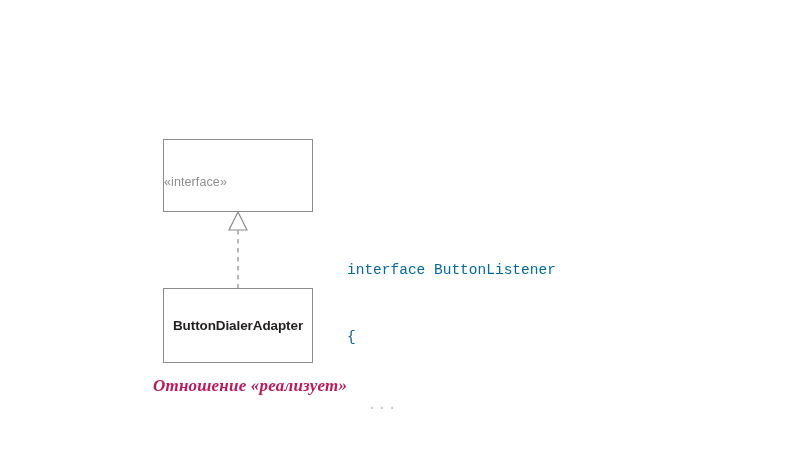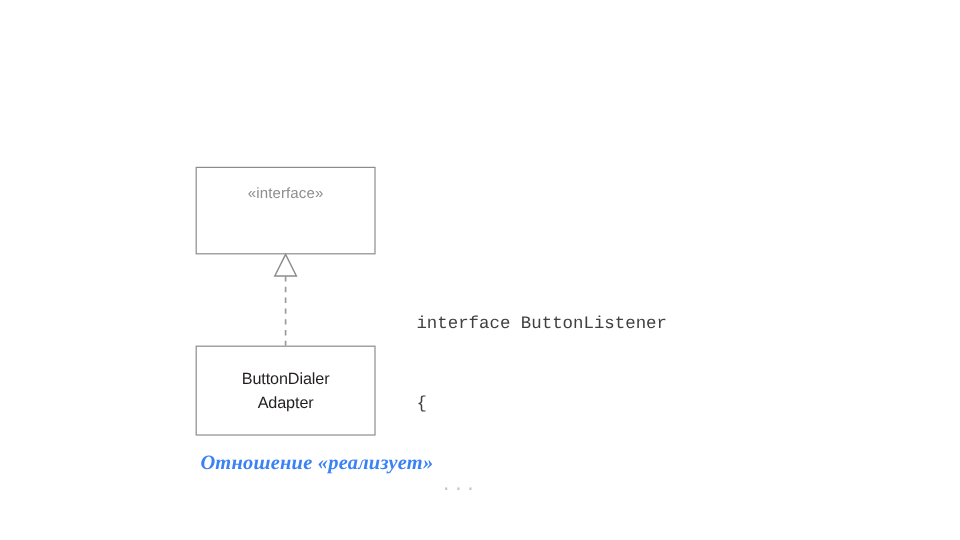--- a/index.html
+++ b/index.html
@@ -25,21 +25,20 @@
     background: #ffffff;
   }
 
   
   .uml-box {
     position: absolute;
     box-sizing: border-box;
     border: 1.2px solid #8c8c8c;
     background: #ffffff;
     display: flex;
-    flex-direction: column;
     align-items: center;
     justify-content: center;
   }
 
   #interface-box {
     left: 163px;
     top: 139px;
     width: 150px;
     height: 73px;
     justify-content: flex-start;
@@ -66,64 +65,64 @@
     font-size: 13.5px;
     color: #231f20;
     font-weight: 700;
     line-height: 19px;
     letter-spacing: -0.1px;
   }
 
   .class-name-line {
     font-size: 13.5px;
     color: #231f20;
-    font-weight: 400;
+    font-weight: 700;
     line-height: 20px;
     letter-spacing: -0.1px;
     text-align: right;
   }
 
   
   #realization-connector {
     position: absolute;
     left: 222px;
     top: 210px;
     width: 32px;
     height: 80px;
   }
 
   
   #caption {
     position: absolute;
-    left: 167px;
+    left: 153px;
     top: 376px;
     font-family: "Liberation Serif", "DejaVu Serif", serif;
     font-style: italic;
     font-weight: 700;
     font-size: 17px;
-    color: #3b82f6;
+    color: #be185d;
     letter-spacing: 0.2px;
     white-space: nowrap;
   }
 
   
   #code-listing {
     position: absolute;
     left: 347px;
     top: 146px;
     font-family: "Liberation Mono", "DejaVu Sans Mono", monospace;
     font-size: 14.5px;
     line-height: 22.5px;
     color: #6e6e6e;
     white-space: pre;
   }
 
   .code-line {
     white-space: pre;
-    color: #404040;
+    color: #0369a1;
   }
 
   .code-line.ellipsis {
     color: #c2c2c2;
     letter-spacing: 1.5px;
   }
 </style>
 </head>
 <body>
 

